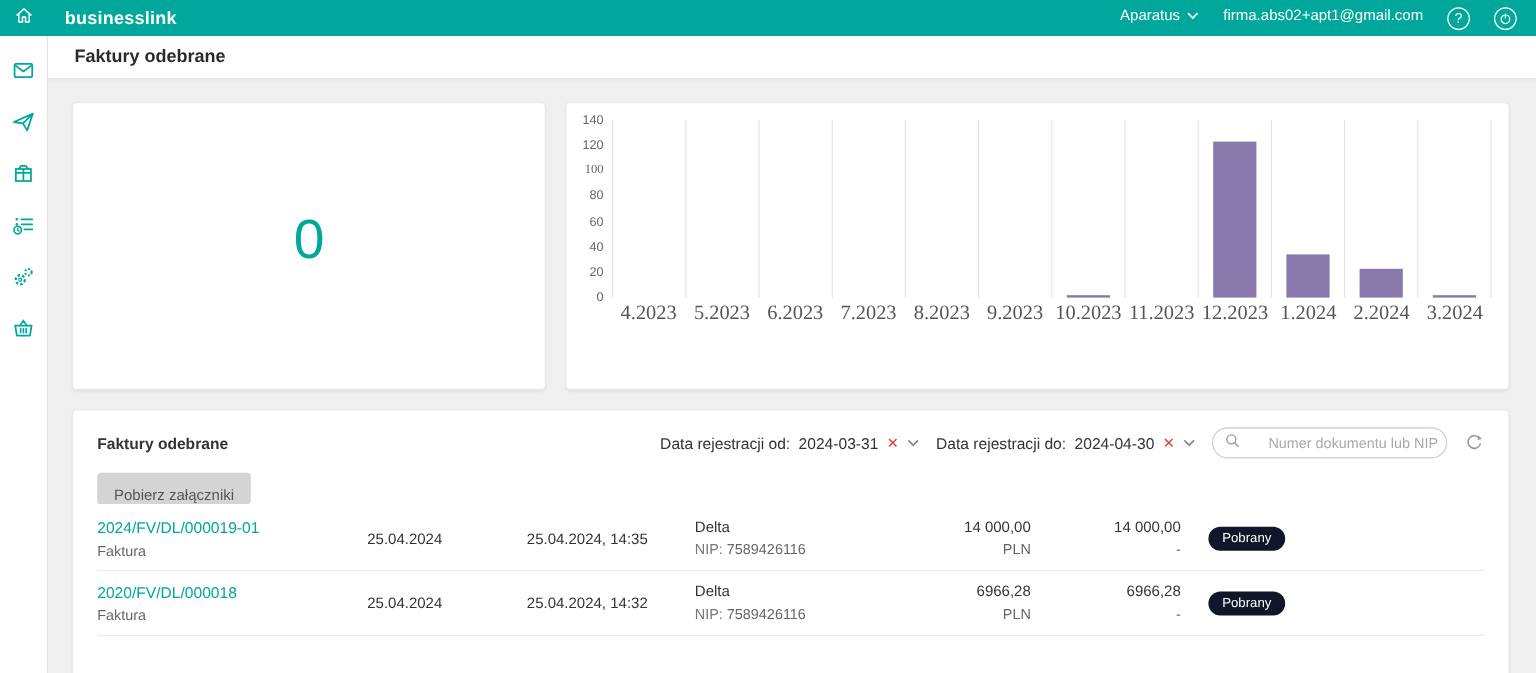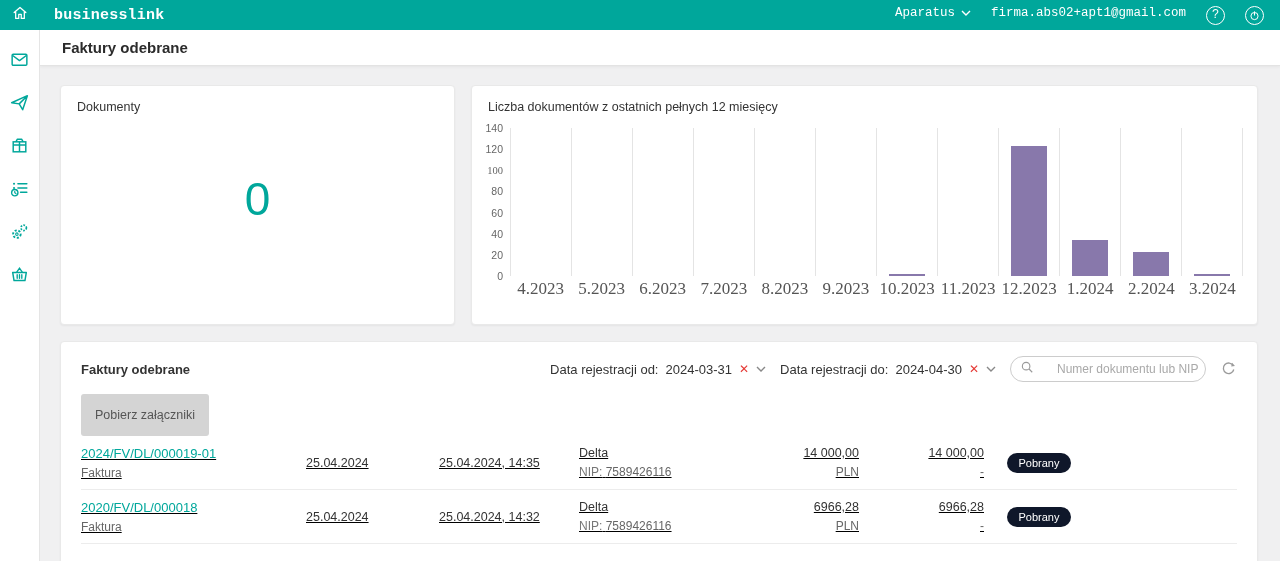--- a/index.html
+++ b/index.html
@@ -1,21 +1,21 @@
 <!DOCTYPE html>
 <html><head>
 <meta charset="utf-8">
 <style>
   * { box-sizing: border-box; margin: 0; padding: 0; }
   html,body { width:1280px; height:561px; overflow:hidden; }
   body { font-family:"Liberation Sans", sans-serif; background:#f0f0f1; position:relative; }
 
   
   .topbar { position:absolute; top:0; left:0; right:0; height:30px; background:#00a79b;
-            display:flex; align-items:center; color:#fff; z-index:20;font-family:Liberation Mono, monospace; }
+            display:flex; align-items:center; color:#fff; z-index:20; }
   .home-slot { width:40px; height:30px; display:flex; align-items:center; justify-content:center; cursor:pointer; }
   .brand { font-size:15px; font-weight:bold; margin-left:14px; letter-spacing:.2px; }
   .topbar-right { margin-left:auto; display:flex; align-items:flex-start; gap:20px; padding-right:16px; }
   .account { display:flex; align-items:center; gap:6px; font-size:12.5px; cursor:pointer; }
   .email { font-size:12.5px; }
   .circle-icon { width:19px; height:19px; border:1.5px solid #fff; border-radius:50%;
                  display:flex; align-items:center; justify-content:center;
                  font-size:12px; color:#fff; cursor:pointer; }
 
   
@@ -64,29 +64,29 @@
   .filter { display:flex; align-items:center; gap:7px; font-size:13px; color:#333; cursor:pointer; }
   .filter-x { color:#e53935; font-size:12px; cursor:pointer; line-height:1; }
   .chev { display:flex; cursor:pointer; }
   .search-box { width:196px; height:26px; border:1px solid #ccc; border-radius:13px;
                 display:flex; align-items:center; padding:0 9px; background:#fff; gap:23px; }
   .search-box input { border:none; outline:none; font-size:12px; flex:1; color:#333; background:transparent; }
   .search-box input::placeholder { color:#a9a9a9; }
   .refresh { display:flex; cursor:pointer; }
 
   .attach-btn { margin-top:12px; background:#d4d4d4; border:none; border-radius:3px;
-                height:42px; padding:12px 14px; font-size:12.5px; color:#555;
+                height:26px; padding:12px 14px; font-size:12.5px; color:#555;
                 font-family:"Liberation Sans",sans-serif; cursor:pointer; }
 
   .grid-cols { display:grid; grid-template-columns:225px 133px 140px 170px 110px 125px 110px 1fr; }
   .table-header { margin-top:10px; font-size:12px; color:#444; padding-bottom:8px;
                   border-bottom:1px solid #e6e6e6; align-items:end; }
   .t-right { text-align:right; }
   .t-center { text-align:center; }
-  .table-row { height:54px; align-items:center; border-bottom:1px solid #ececec;text-decoration:underline; }
+  .table-row { height:54px; align-items:center; border-bottom:1px solid #ececec; }
   .doc-link { color:#00a79b; font-size:13px; cursor:pointer; }
   .doc-sub { color:#666; font-size:12px; margin-top:5px; }
   .cell-main { color:#333; font-size:12.5px; }
   .cell-sub { color:#666; font-size:12px; margin-top:5px; }
   .nip-label { color:#777; }
   .badge { display:inline-block; background:#0f172a; color:#fff; font-size:11px;
            padding:4px 12px; border-radius:11px; }
 </style>
 </head>
 <body>
@@ -176,28 +176,26 @@
 
 <div class="page-head">
   <div class="page-title">Faktury odebrane</div>
 </div>
 
 <div class="content">
 
   <div class="cards-row">
 
     <div class="card card-docs">
-      <div class="card-title">Dokumenty</div>
       <div class="docs-center">
         <div class="docs-count">0</div>
       </div>
     </div>
 
     <div class="card card-chart">
-      <div class="card-title">Liczba dokumentów z ostatnich pełnych 12 miesięcy</div>
       <div class="chart-body">
         <div class="y-axis">
             <div class="ytick" style="bottom: 0%;">0</div>
             <div class="ytick" style="bottom: 14.2857%;">20</div>
             <div class="ytick" style="bottom: 28.5714%;">40</div>
             <div class="ytick" style="bottom: 42.8571%;">60</div>
             <div class="ytick" style="bottom: 57.1429%;">80</div>
             <div class="ytick" style="bottom: 71.4286%; font-family: Liberation Serif, serif;">100</div>
             <div class="ytick" style="bottom: 85.7143%;">120</div>
             <div class="ytick" style="bottom: 100%;">140</div>

